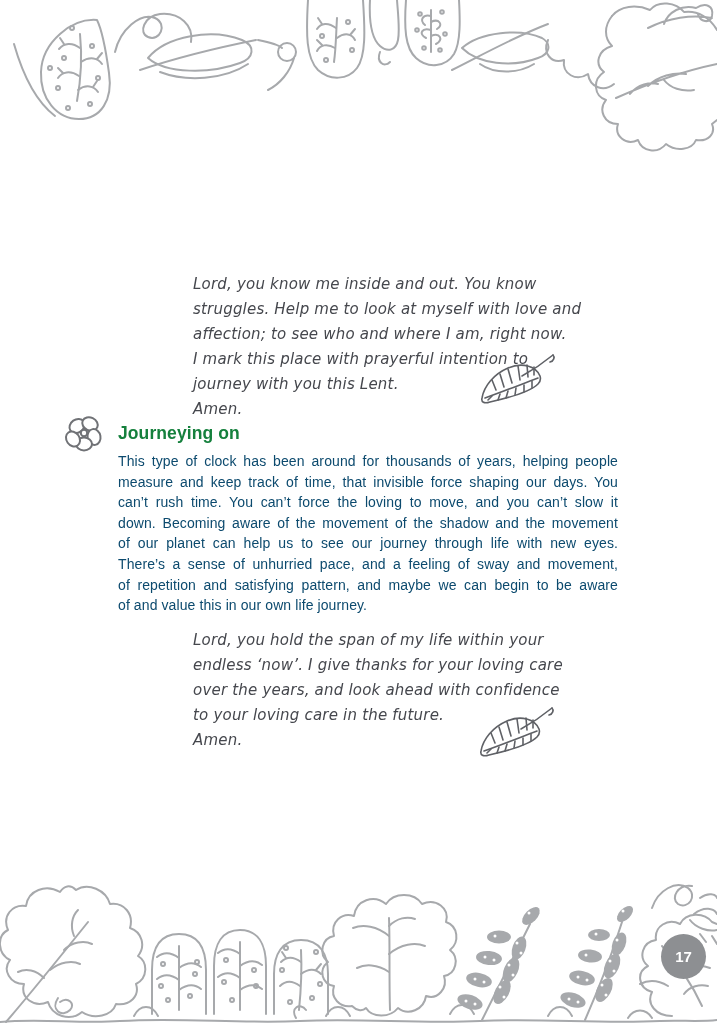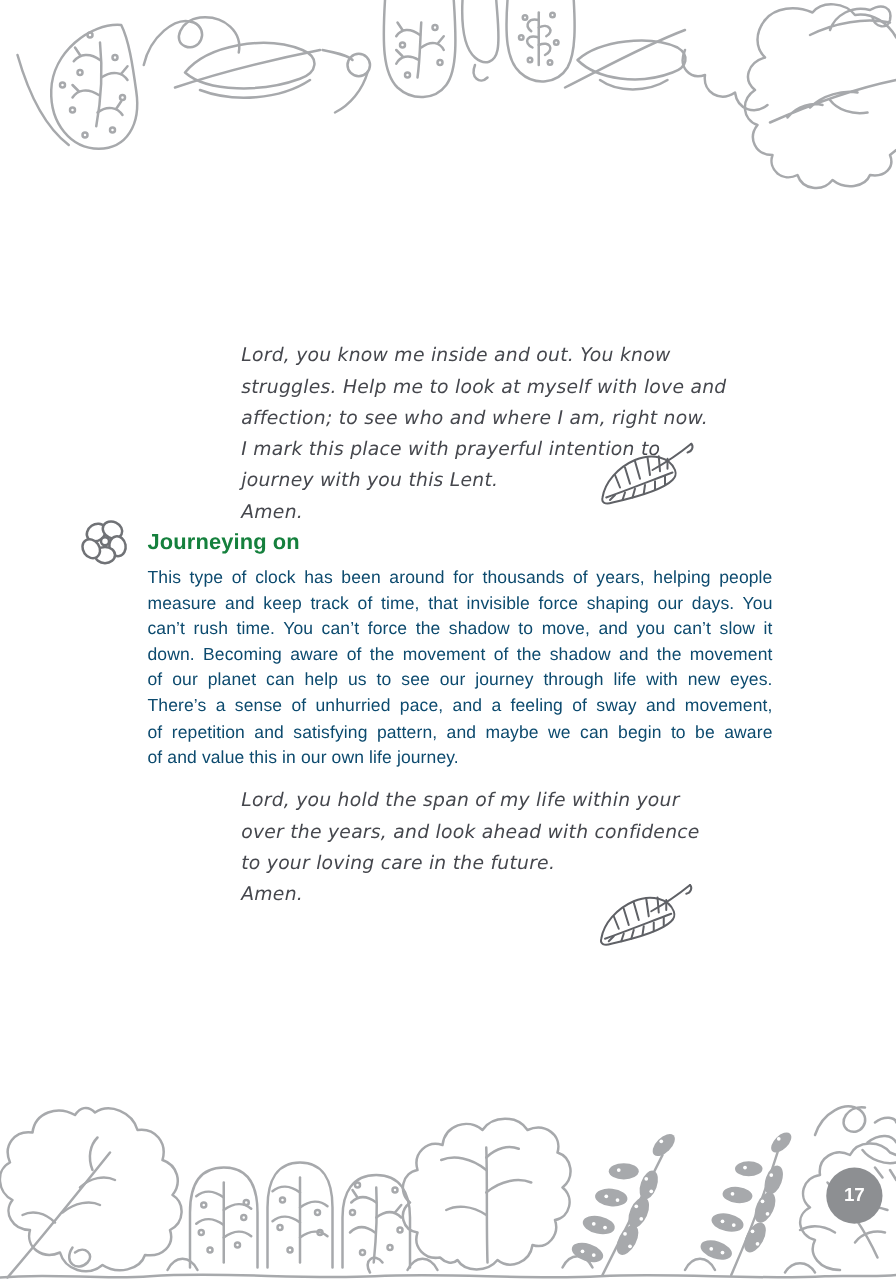--- a/index.html
+++ b/index.html
@@ -177,30 +177,31 @@
       <ellipse cx="20" cy="30" rx="8" ry="6.5"></ellipse>
       <ellipse cx="9" cy="25" rx="8" ry="6.5" transform="rotate(55 9 25)"></ellipse>
       <circle cx="20" cy="19" r="3.2"></circle>
     </g>
   </svg>
   <div class="section-title">Journeying on</div>
 
   <div class="body-text">
     <div class="b-line">This type of clock has been around for thousands of years, helping people</div>
     <div class="b-line">measure and keep track of time, that invisible force shaping our days. You</div>
-    <div class="b-line">can’t rush time. You can’t force the shadow to move, and you can’t slow it</div>
+    <div class="b-line">can’t rush time. You can’t force the loving to move, and you can’t slow it</div>
     <div class="b-line">down. Becoming aware of the movement of the shadow and the movement</div>
     <div class="b-line">of our planet can help us to see our journey through life with new eyes.</div>
     <div class="b-line">There’s a sense of unhurried pace, and a feeling of sway and movement,</div>
     <div class="b-line">of repetition and satisfying pattern, and maybe we can begin to be aware</div>
     <div class="b-line b-last">of and value this in our own life journey.</div>
   </div>
 
   <div class="prayer prayer-bottom">
     <div class="p-line">Lord, you hold the span of my life within your</div>
+    <div class="p-line">endless ‘now’. I give thanks for your loving care</div>
     <div class="p-line">over the years, and look ahead with confidence</div>
     <div class="p-line">to your loving care in the future.</div>
     <div class="p-line">Amen.</div>
   </div>
 
   <svg class="leaf-sketch leaf-2" width="78" height="54" viewBox="0 0 78 54">
     <g stroke="#5f6166" stroke-width="1.6" fill="none" stroke-linecap="round">
       <path d="M75,3 C64,12 53,19 44,24"></path>
       <path d="M75,3 C77,5 76,9 72,10"></path>
       <path d="M62,24 C58,14 44,10 30,16 C16,22 6,34 4,46 C3,50 6,52 12,50 C30,46 52,40 60,32 C63,29 63,27 62,24 Z"></path>

